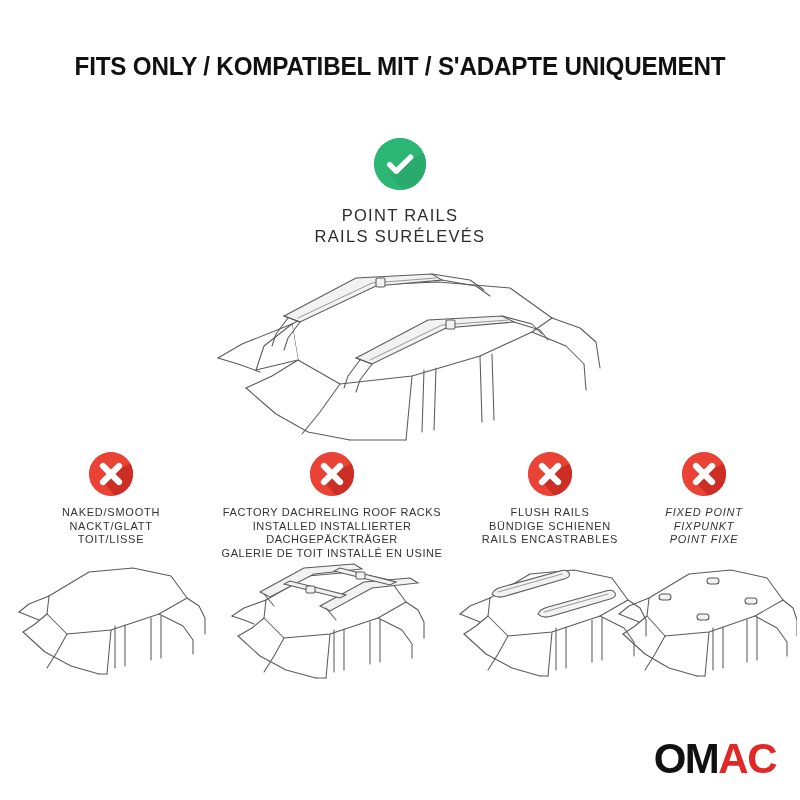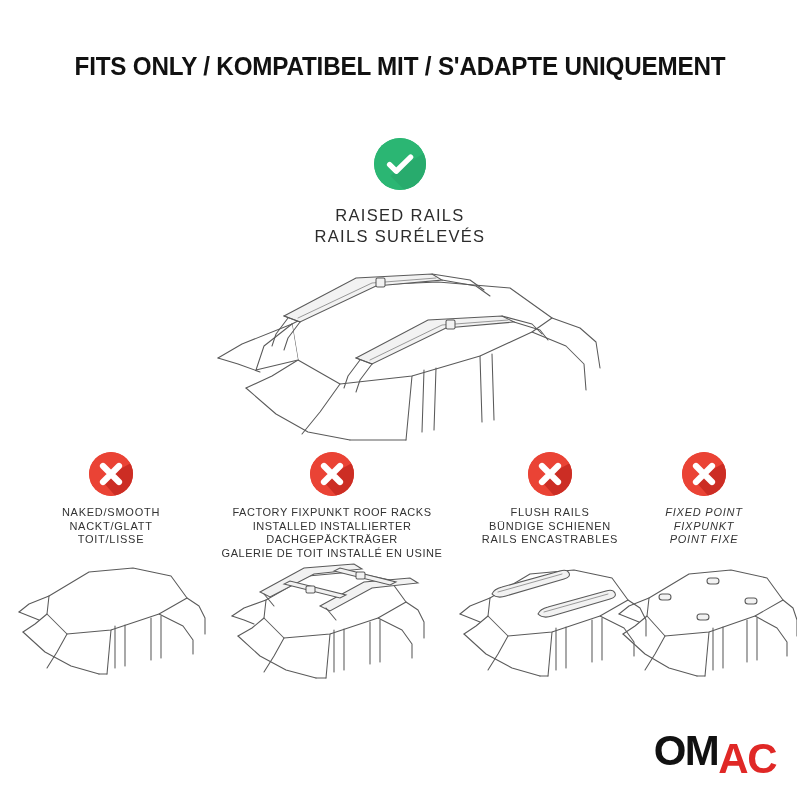--- a/index.html
+++ b/index.html
@@ -117,21 +117,21 @@
   .logo {
     position: absolute;
     right: 24px;
     bottom: 20px;
     font-family: "Liberation Sans", sans-serif;
     font-weight: 700;
     font-size: 42px;
     letter-spacing: -1.5px;
     line-height: 1;
     display: flex;
-    align-items: center;
+    align-items: flex-end;
   }
   .logo .dark { color: #111111; }
   .logo .red  { color: #e02826; margin-top: 17px; }
 
   .art-line { fill: none; stroke: #5a5a5a; stroke-width: 1.05; stroke-linejoin: round; stroke-linecap: round; }
   .art-line-thin { fill: none; stroke: #888888; stroke-width: 0.85; stroke-linecap: round; }
   .art-fill-lt { fill: #f2f2f2; stroke: #5a5a5a; stroke-width: 1.05; }
 </style>
 </head>
 <body>
@@ -142,21 +142,21 @@
 
   <div class="badge ok">
     <svg width="52" height="52" viewBox="0 0 52 52">
       <path d="M26 0a26 26 0 1 1 0 52 26 26 0 0 1 0-52z" fill="#2bb673"></path>
       <path d="M23.8 31.2 L52 14 L52 38 A26 26 0 0 1 30 51.6 L16.5 38 Z" fill="#26a367" opacity="0.55"></path>
       <path d="M15.6 26.6 l6.6 6.6 l14.4 -14.1" fill="none" stroke="#ffffff" stroke-width="5.4" stroke-linecap="round" stroke-linejoin="round"></path>
     </svg>
   </div>
 
   <div class="main-labels">
-    <div>RAISED RAILS</div>
+    <div>POINT RAILS</div>
     <div>RAILS SURÉLEVÉS</div>
   </div>
 </div>
 
 <div class="main-art">
   <svg width="440" height="180" viewBox="0 0 440 180">
     <g class="art-line">
 
       <path d="M112 52 L188 13 L258 10 L330 16 L372 46 L352 60 L300 84 L232 104 L160 112 L118 88 Z" fill="#ffffff"></path>
 
@@ -249,21 +249,21 @@
 
   <div class="col col-1">
     <div class="badge no">
       <svg width="44" height="44" viewBox="0 0 44 44">
         <circle cx="22" cy="22" r="22" fill="#ea4335"></circle>
         <path d="M22 22 L44 10 L44 30 A22 22 0 0 1 26 43.6 L14 30 Z" fill="#b31b16" opacity="0.55"></path>
         <path d="M14 14 L30 30 M30 14 L14 30" stroke="#ffffff" stroke-width="6.2" stroke-linecap="round"></path>
       </svg>
     </div>
     <div class="col-caption">
-      <div>FACTORY FIXPUNKT ROOF RACKS</div>
+      <div>FACTORY DACHRELING ROOF RACKS</div>
       <div>INSTALLED INSTALLIERTER</div>
       <div>DACHGEPÄCKTRÄGER</div>
       <div>GALERIE DE TOIT INSTALLÉ EN USINE</div>
     </div>
     <div class="col-art">
       <svg width="220" height="128" viewBox="0 0 220 128">
         <g class="art-line">
           <path d="M44 48 L86 24 L130 20 L168 28 L184 50 L156 66 L108 82 L62 86 L42 66 Z" fill="#ffffff"></path>
           <path d="M44 48 L22 56 L10 64"></path>
           <path d="M42 66 L30 76 L16 84"></path>

